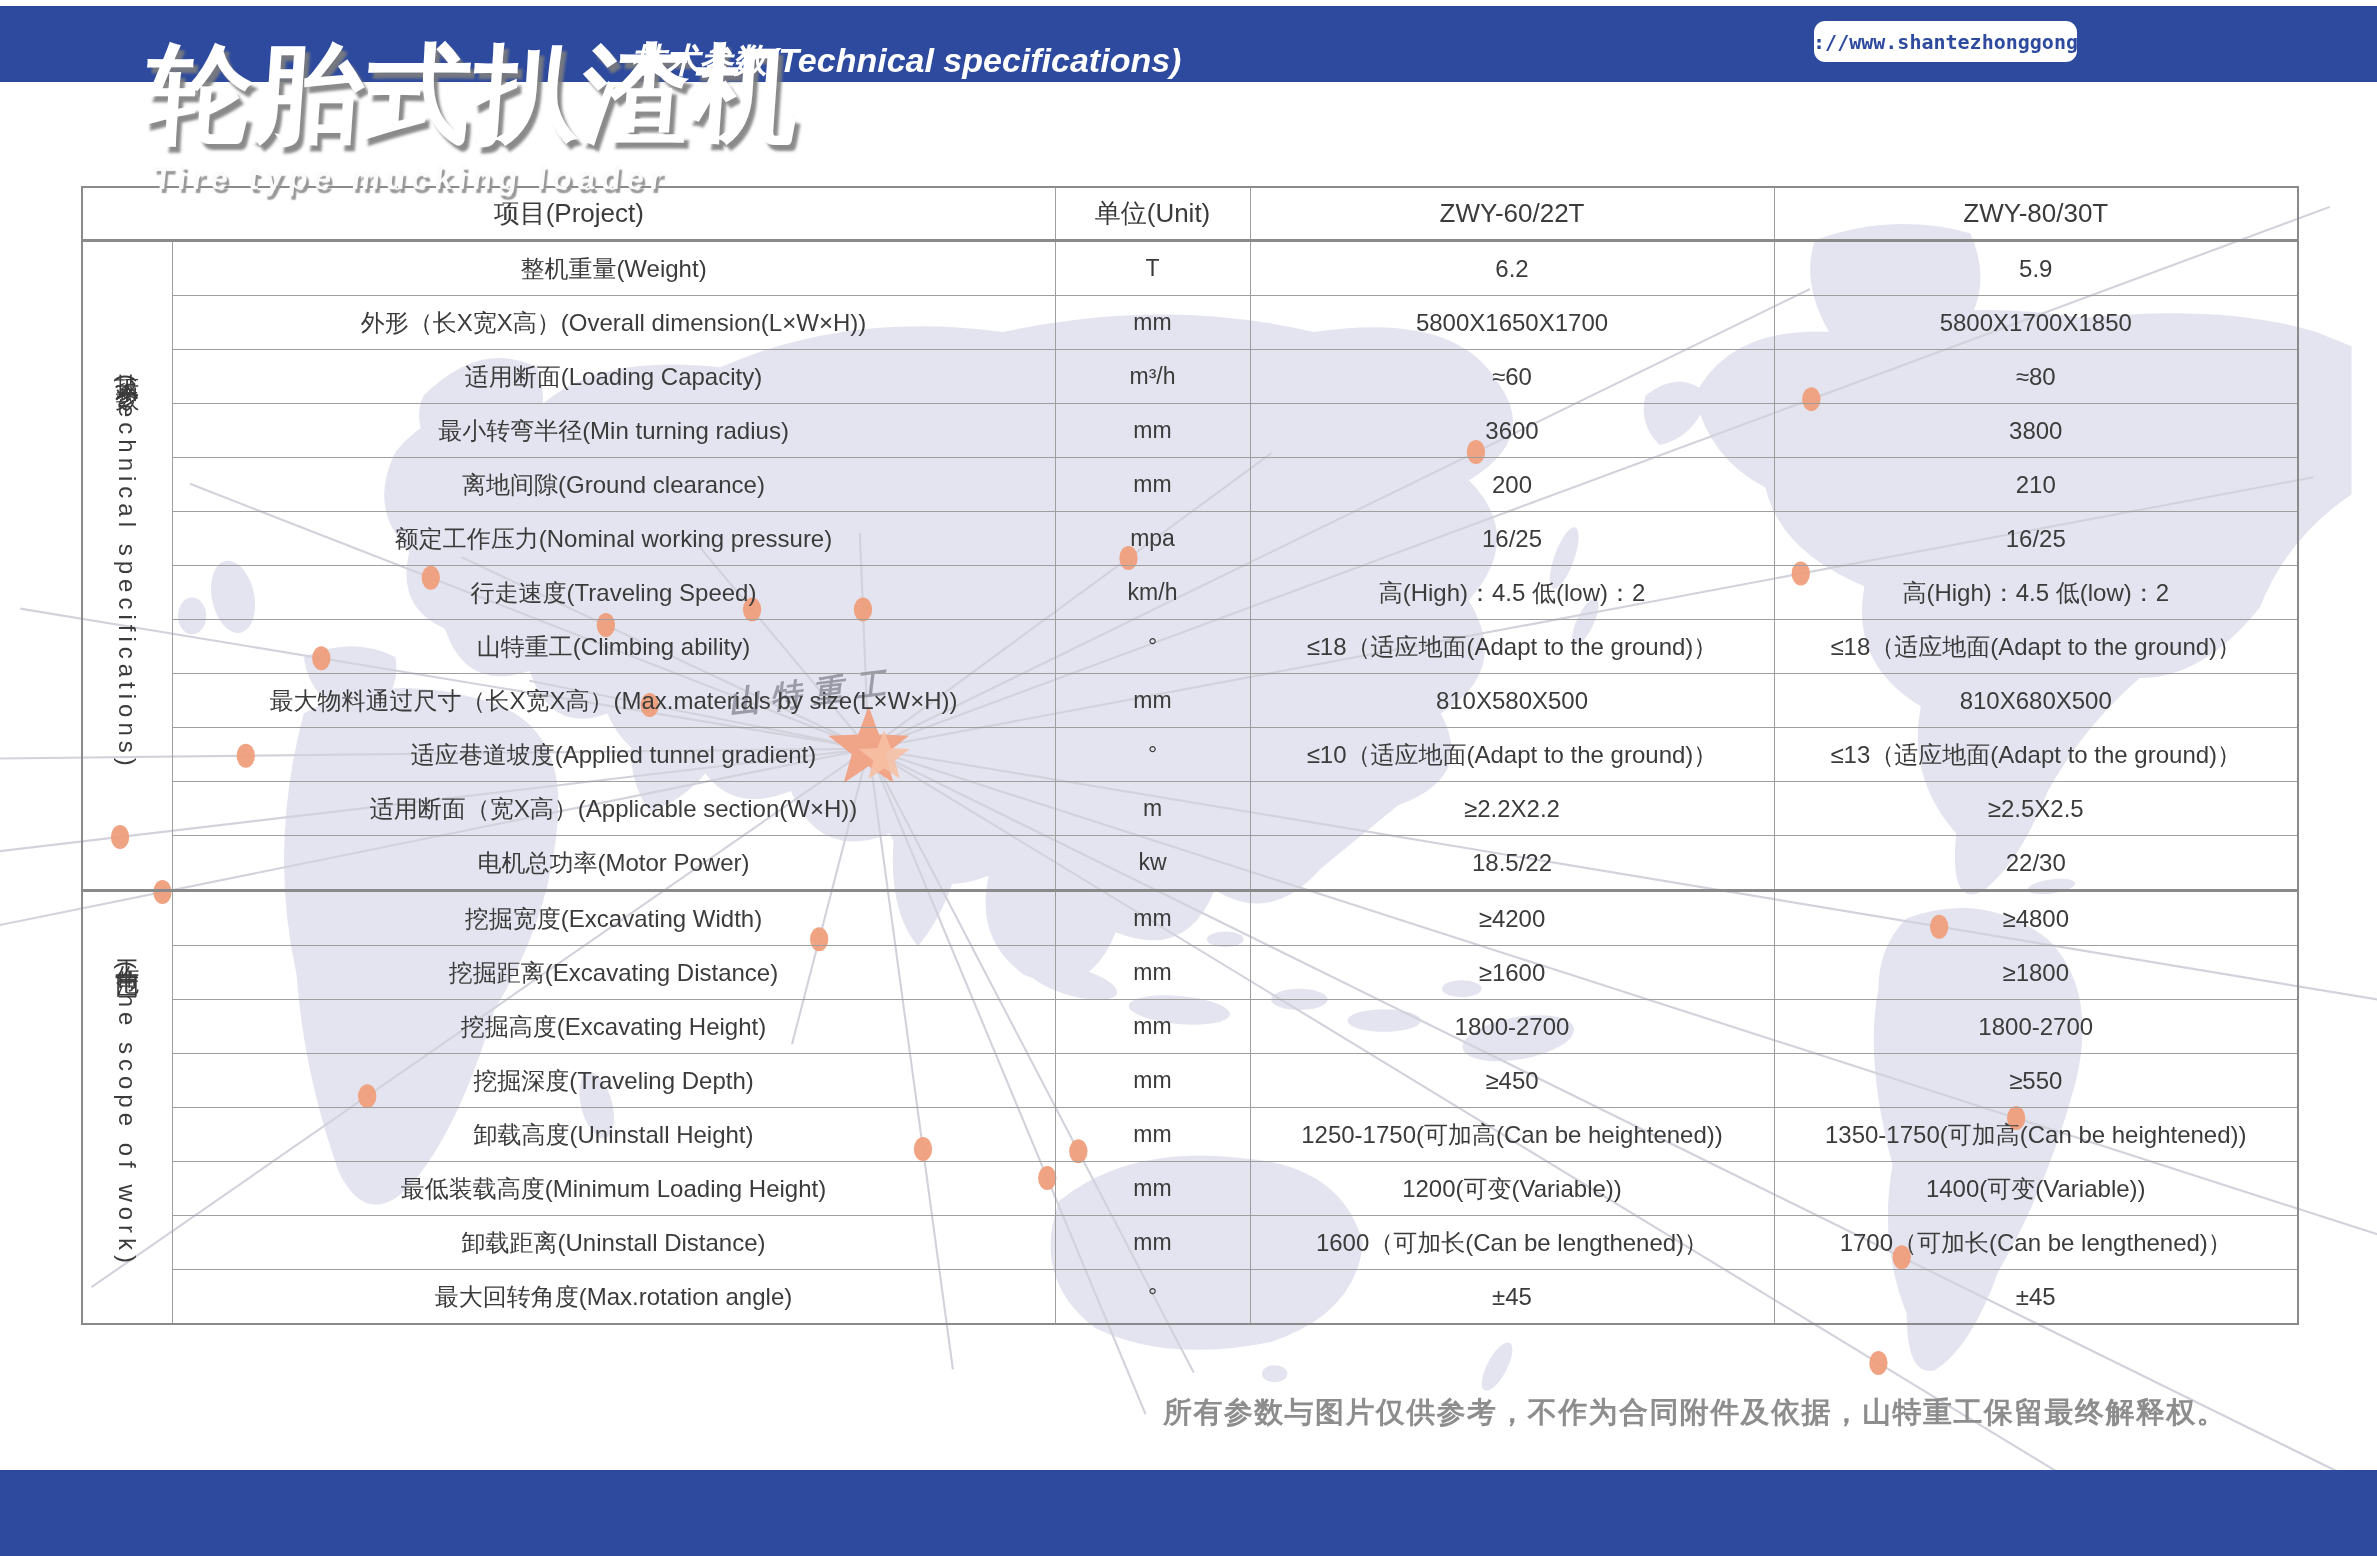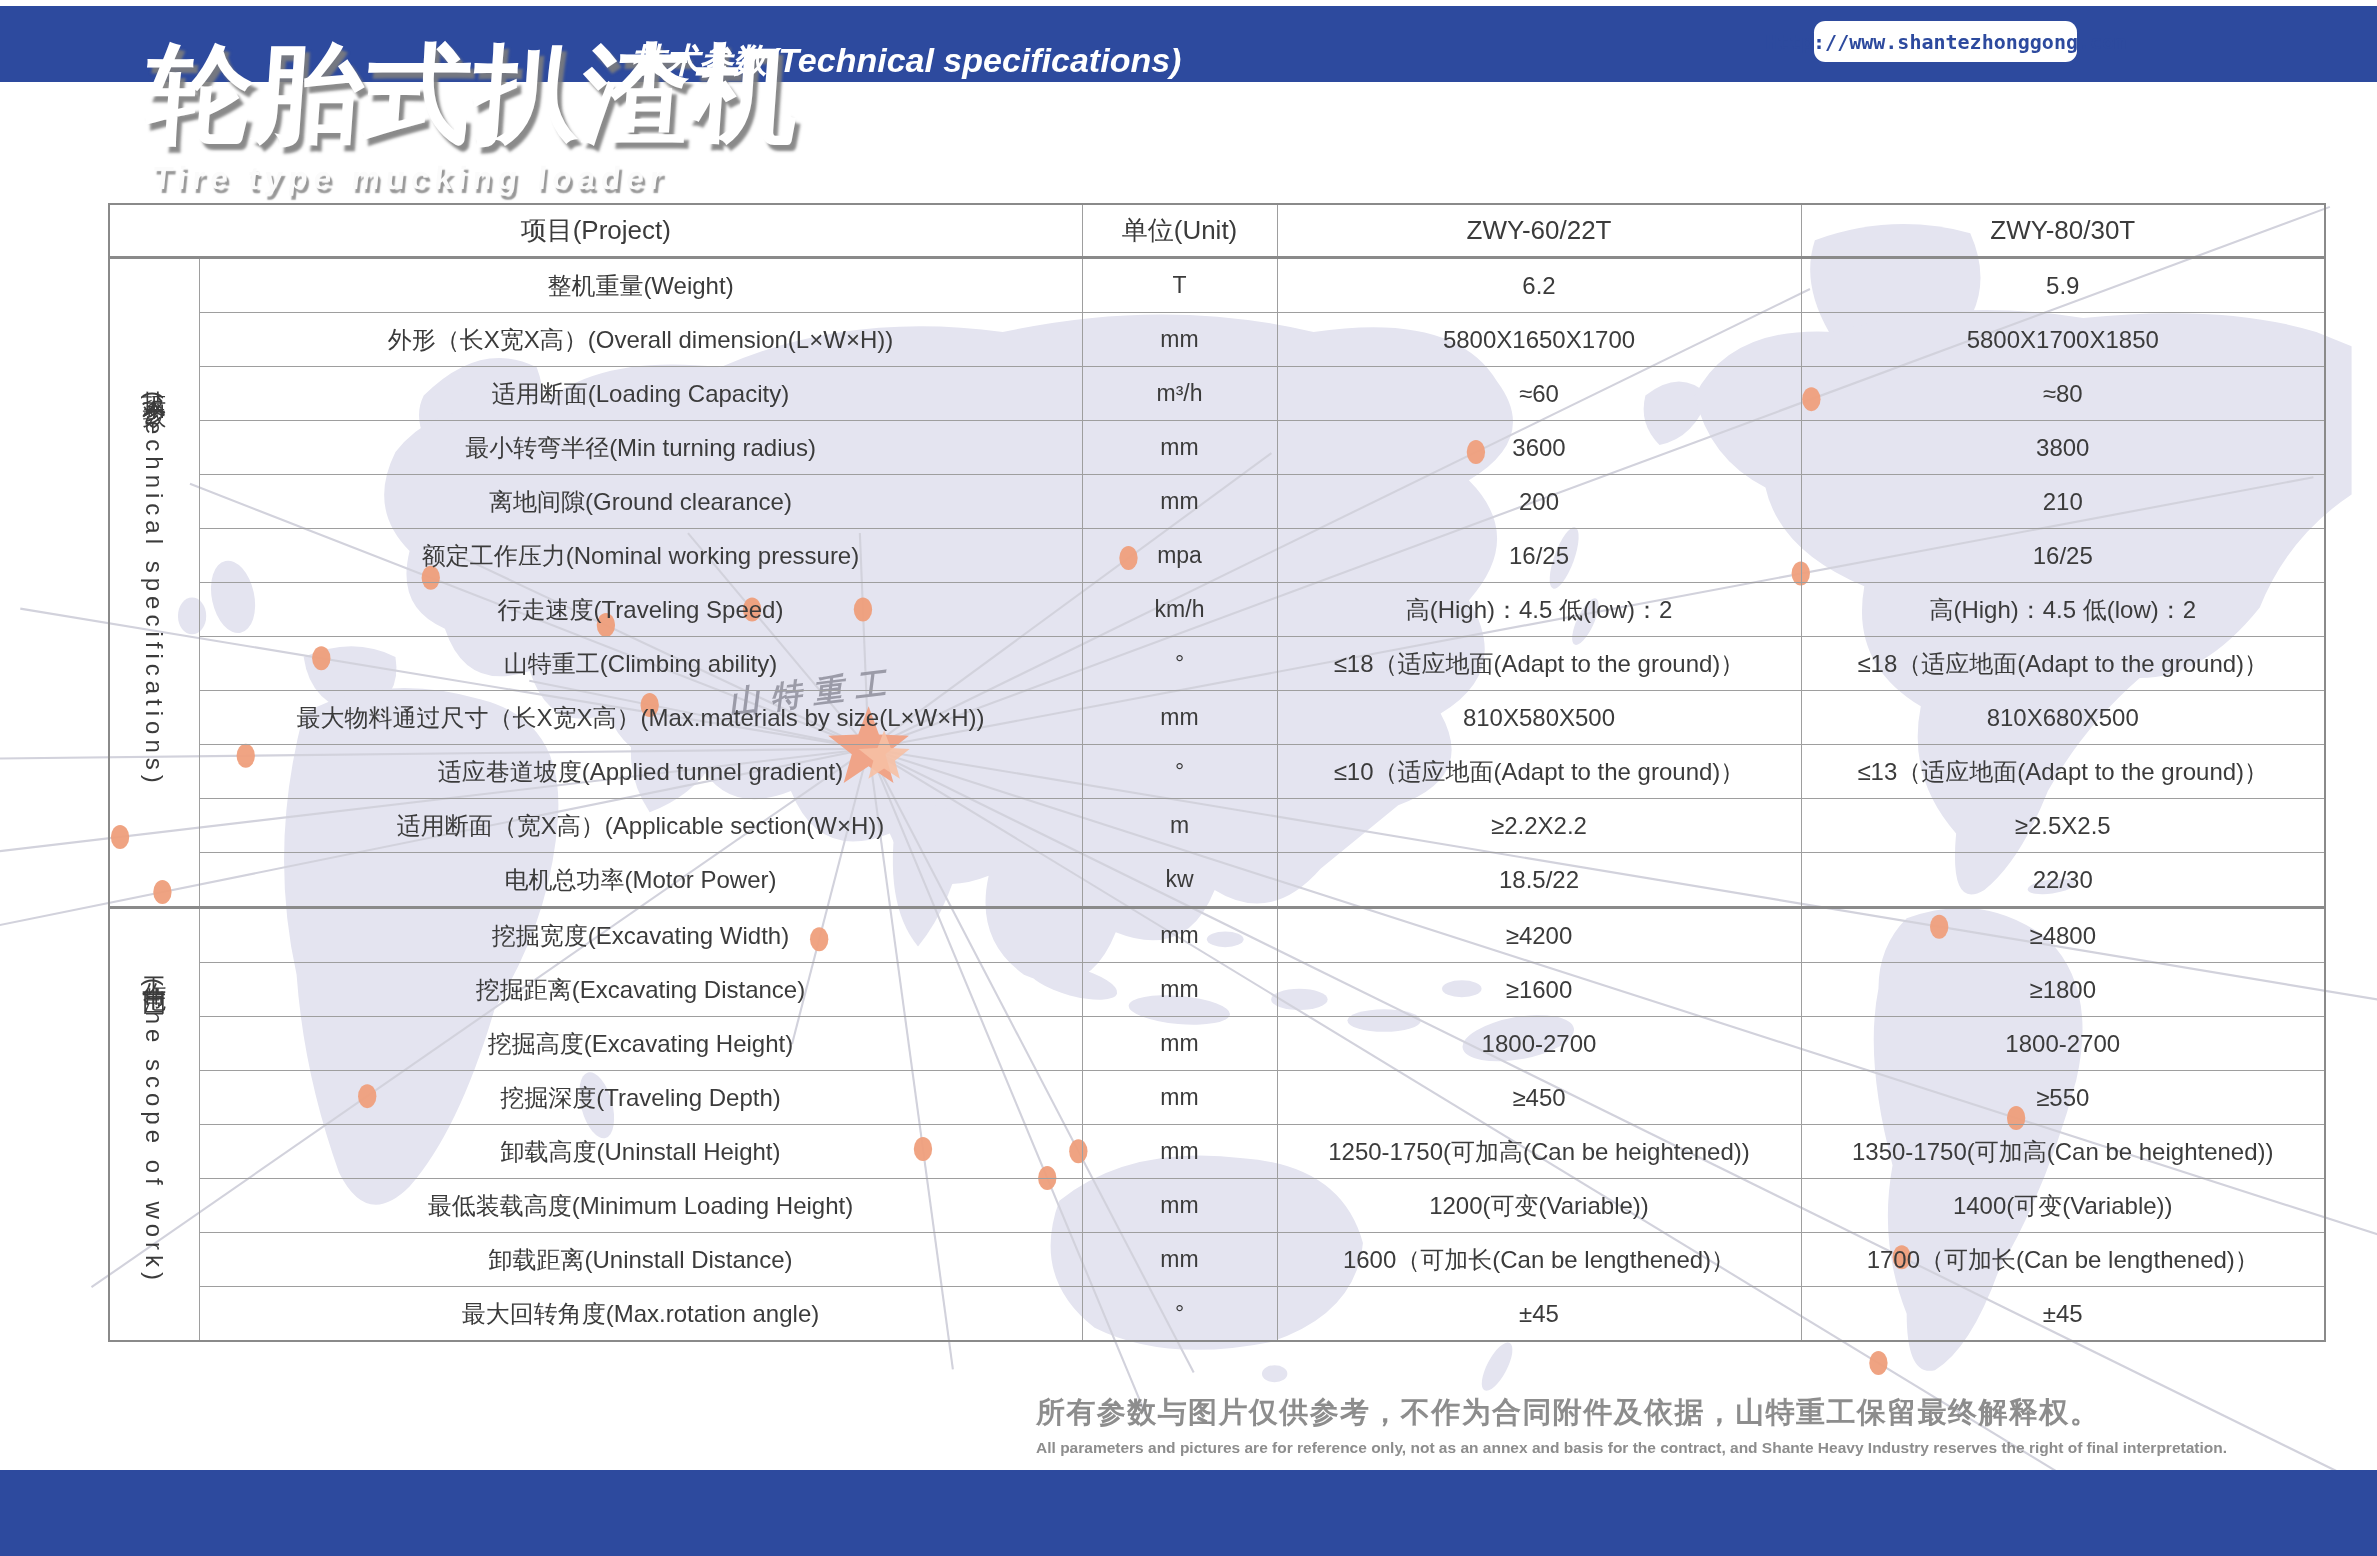--- a/index.html
+++ b/index.html
@@ -39,21 +39,21 @@
     font-family:"DejaVu Sans Mono",monospace;font-weight:bold;font-size:20px;color:var(--brand-blue);
     white-space:nowrap;
     text-align:right;
   }
   svg.decor{position:absolute;left:0;top:0;z-index:1;pointer-events:none;}
   .brand-mark{
     position:absolute;left:728px;top:672px;z-index:1;
     font-family:"DejaVu Serif",serif;font-style:italic;font-weight:bold;
     font-size:31px;color:#9b9ba8;letter-spacing:11.3px;transform:rotate(-7deg);white-space:nowrap;
   }
-  .spec-table{position:absolute;left:81px;top:203px;z-index:2;margin-left:27px;}
+  .spec-table{position:absolute;left:81px;top:186px;z-index:2;}
   table{border-collapse:collapse;table-layout:fixed;width:2216px;background:transparent;border:2.8px solid var(--border-dark);}
   th,td{
     border:1.4px solid var(--border-gray);
     text-align:center;vertical-align:middle;color:var(--text-dark);
     white-space:nowrap;overflow:hidden;padding:0 4.2px;background:transparent;
     font-weight:normal;
   }
   thead th{height:51px;font-size:26px;border-bottom:3.5px solid var(--border-dark);}
   tbody td{height:53px;font-size:24px;}
   tbody td.c-unit{font-size:23px;}
@@ -303,17 +303,16 @@
           <td class="c-unit">°</td>
           <td class="c-val">±45</td>
           <td class="c-val">±45</td>
         </tr>
       </tbody>
   </table>
 </div>
 
 <div class="footer">
   <div class="footer-cn">所有参数与图片仅供参考，不作为合同附件及依据，山特重工保留最终解释权。</div>
-  <div class="footer-en">All parameters and pictures are for reference only, not as an annex and basis for the contract, and Shante Heavy Industry reserves the right of final interpretation.</div>
 </div>
 
 <div class="bottombar"></div>
 
 
 </body></html>

